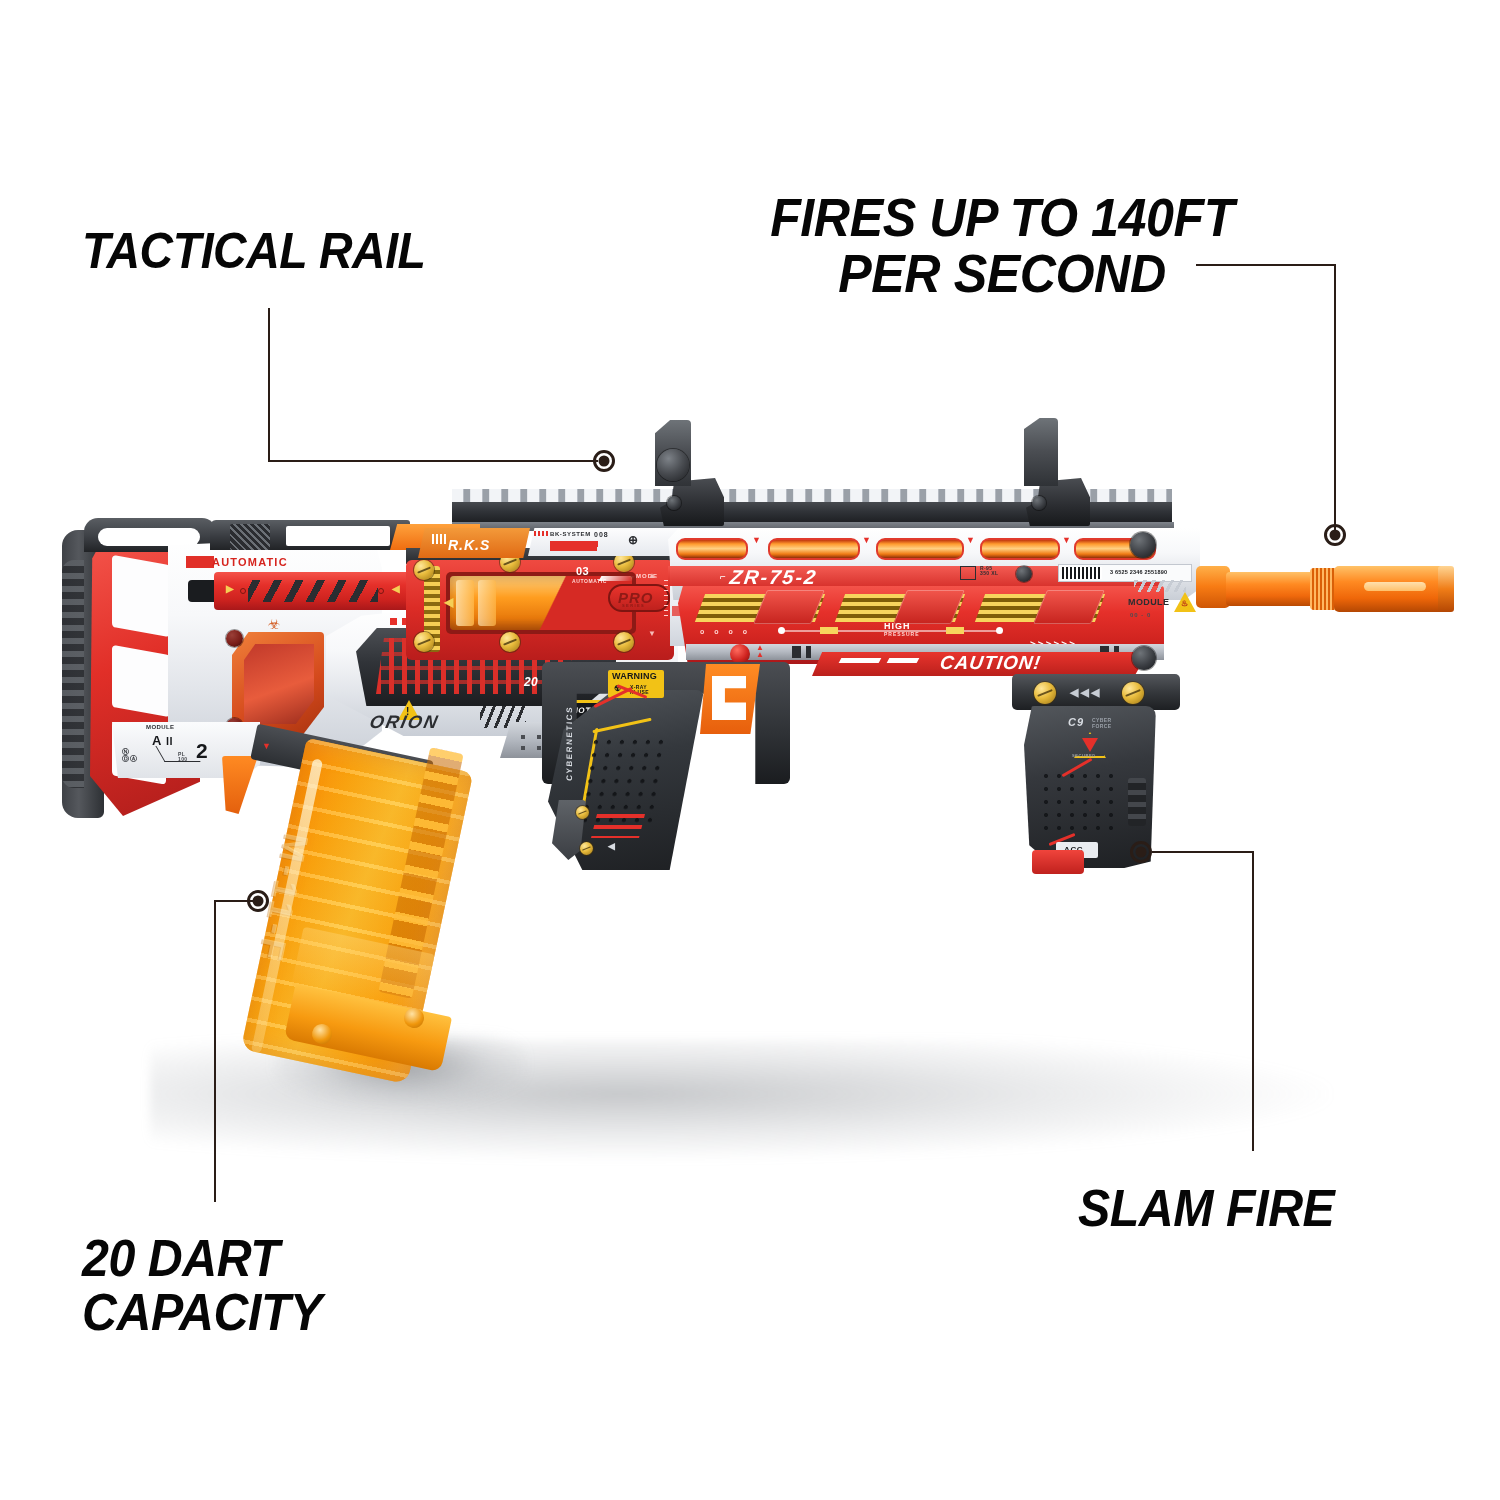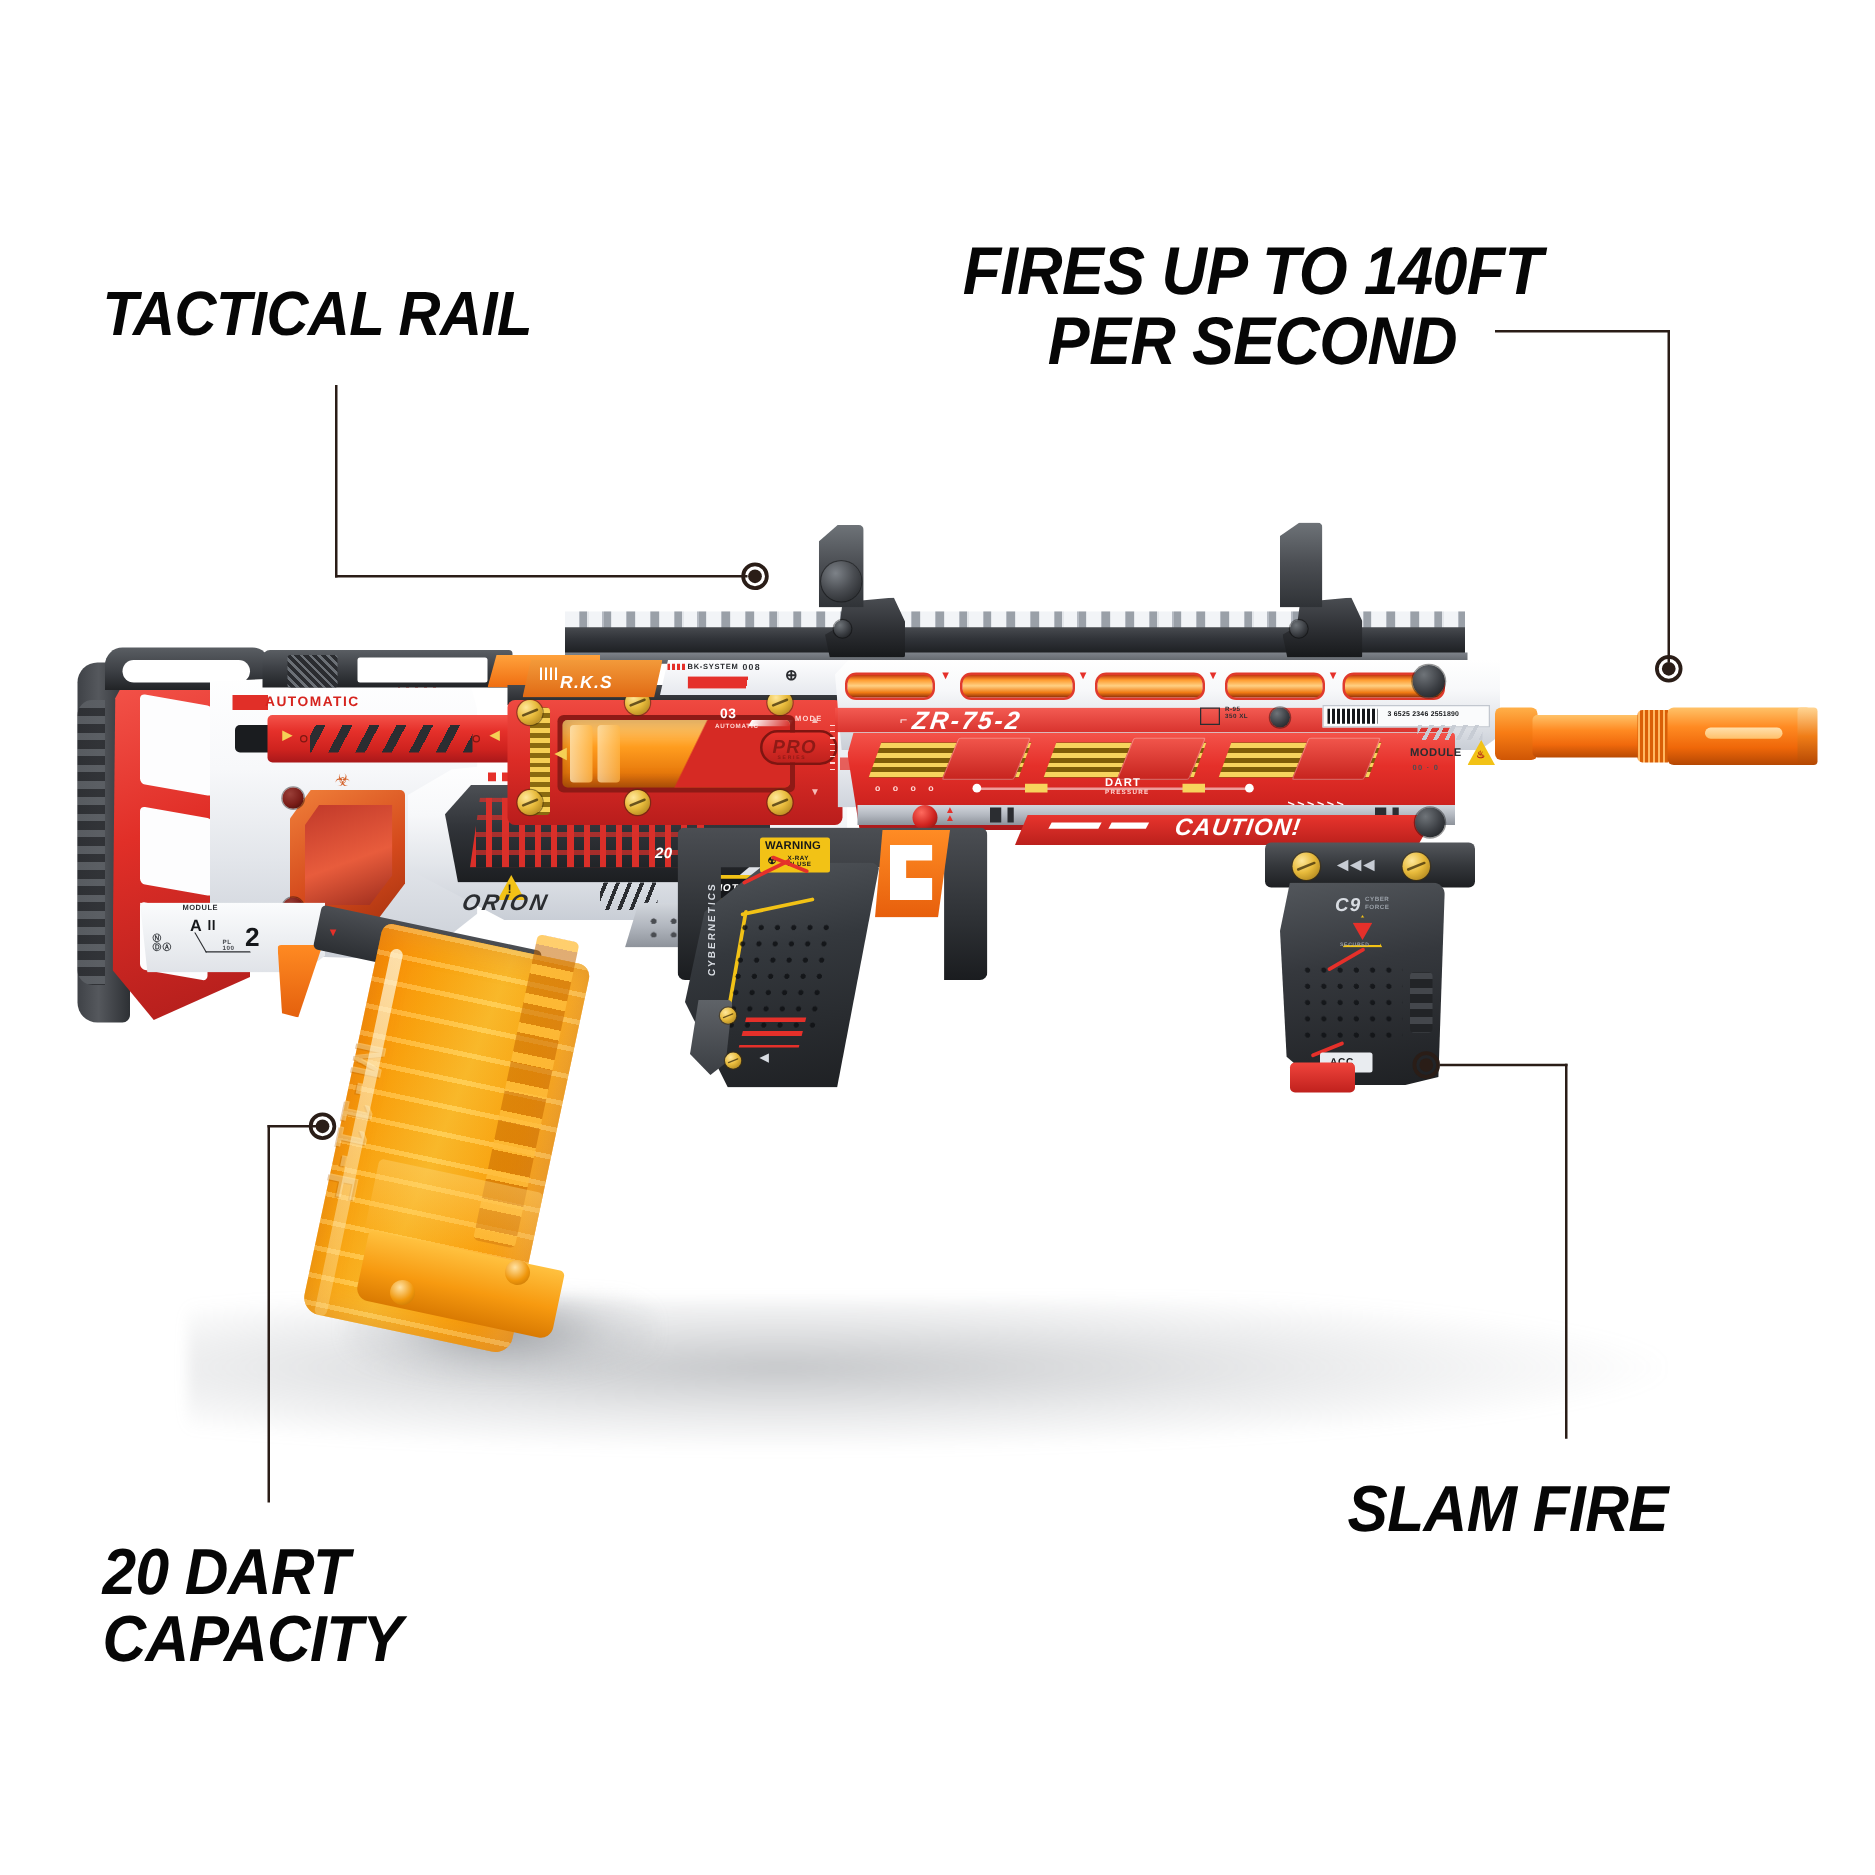--- a/index.html
+++ b/index.html
@@ -352,21 +352,21 @@
     <div class="pc" style="left:760px;top:590px;width:58px;height:34px;background:linear-gradient(180deg,#f2564c 0%,#c6231e 100%);
          transform:skewX(-22deg);border-radius:2px;
          box-shadow:inset 0 0 0 1px rgba(255,255,255,.28);"></div>
     <div class="pc" style="left:900px;top:590px;width:58px;height:34px;background:linear-gradient(180deg,#f2564c 0%,#c6231e 100%);
          transform:skewX(-22deg);border-radius:2px;
          box-shadow:inset 0 0 0 1px rgba(255,255,255,.28);"></div>
     <div class="pc" style="left:1040px;top:590px;width:58px;height:34px;background:linear-gradient(180deg,#f2564c 0%,#c6231e 100%);
          transform:skewX(-22deg);border-radius:2px;
          box-shadow:inset 0 0 0 1px rgba(255,255,255,.28);"></div>
 
-    <div class="pc micro" style="left:884px;top:622px;font-size:9px;color:#ffffff;letter-spacing:1px;">DART</div>
+    <div class="pc micro" style="left:884px;top:622px;font-size:9px;color:#ffffff;letter-spacing:1px;">HIGH</div>
     <div class="pc micro" style="left:884px;top:632px;font-size:5px;color:#ffd6d3;letter-spacing:1px;">PRESSURE</div>
     <div class="pc" style="left:780px;top:630px;width:220px;height:2px;background:rgba(255,255,255,.55);"></div>
     <div class="pc" style="left:820px;top:627px;width:18px;height:7px;background:#f7d45d;"></div>
     <div class="pc" style="left:946px;top:627px;width:18px;height:7px;background:#f7d45d;"></div>
     <div class="pc" style="left:778px;top:627px;width:7px;height:7px;border-radius:50%;background:#ffffff;"></div>
     <div class="pc" style="left:996px;top:627px;width:7px;height:7px;border-radius:50%;background:#ffffff;"></div>
     <div class="pc micro" style="left:700px;top:628px;font-size:7px;color:#ffd6d3;letter-spacing:4px;">o o  o o</div>
     <div class="pc micro" style="left:1030px;top:640px;font-size:10px;color:#ffffff;letter-spacing:2px;">&gt;&gt;&gt;&gt;&gt;&gt;</div>
 
     <div class="pc grey-part" style="left:686px;top:644px;width:478px;height:16px;"></div>
@@ -454,21 +454,21 @@
          background:linear-gradient(180deg,#54575c 0%,#34373b 52%,#1d1f22 100%);border-radius:5px;"></div>
     <div class="pc ring-screw" style="left:1034px;top:682px;width:22px;height:22px;"></div>
     <div class="pc ring-screw" style="left:1122px;top:682px;width:22px;height:22px;"></div>
     <div class="pc micro" style="left:1070px;top:687px;font-size:11px;color:#c7ccd4;letter-spacing:2px;">◀◀◀</div>
 
     <div class="pc" style="left:1024px;top:706px;width:132px;height:162px;
          background:linear-gradient(170deg,#53575c 0%,#35383d 40%,#1e2023 100%);
          clip-path:polygon(6% 0%,100% 0%,96% 96%,76% 100%,24% 100%,4% 86%,0% 24%);
          border-radius:10px;"></div>
 
-    <div class="pc stencil" style="left:1068px;top:716px;font-size:15px;color:#d8dce2;letter-spacing:1px;">C9</div>
+    <div class="pc stencil" style="left:1068px;top:716px;font-size:11px;color:#d8dce2;letter-spacing:1px;">C9</div>
     <div class="pc micro" style="left:1092px;top:718px;font-size:5px;color:#9aa0a8;line-height:5.6px;white-space:pre-line;">CYBER
 FORCE</div>
     <div class="pc" style="left:1074px;top:732px;width:32px;height:26px;
          border:2px solid #f2c216;clip-path:polygon(50% 0%,100% 100%,0% 100%);"></div>
     <div class="pc" style="left:1082px;top:738px;width:16px;height:14px;background:#e5302a;clip-path:polygon(50% 100%,100% 0%,0% 0%);"></div>
     <div class="pc micro" style="left:1072px;top:754px;font-size:4px;color:#9aa0a8;letter-spacing:.6px;">SECURED</div>
 
     <div class="pc" style="left:1060px;top:766px;width:34px;height:3px;background:#e5302a;transform:rotate(-30deg);border-radius:2px;"></div>
     <div class="pc" style="left:1048px;top:838px;width:28px;height:3px;background:#e5302a;transform:rotate(-22deg);border-radius:2px;"></div>
 

